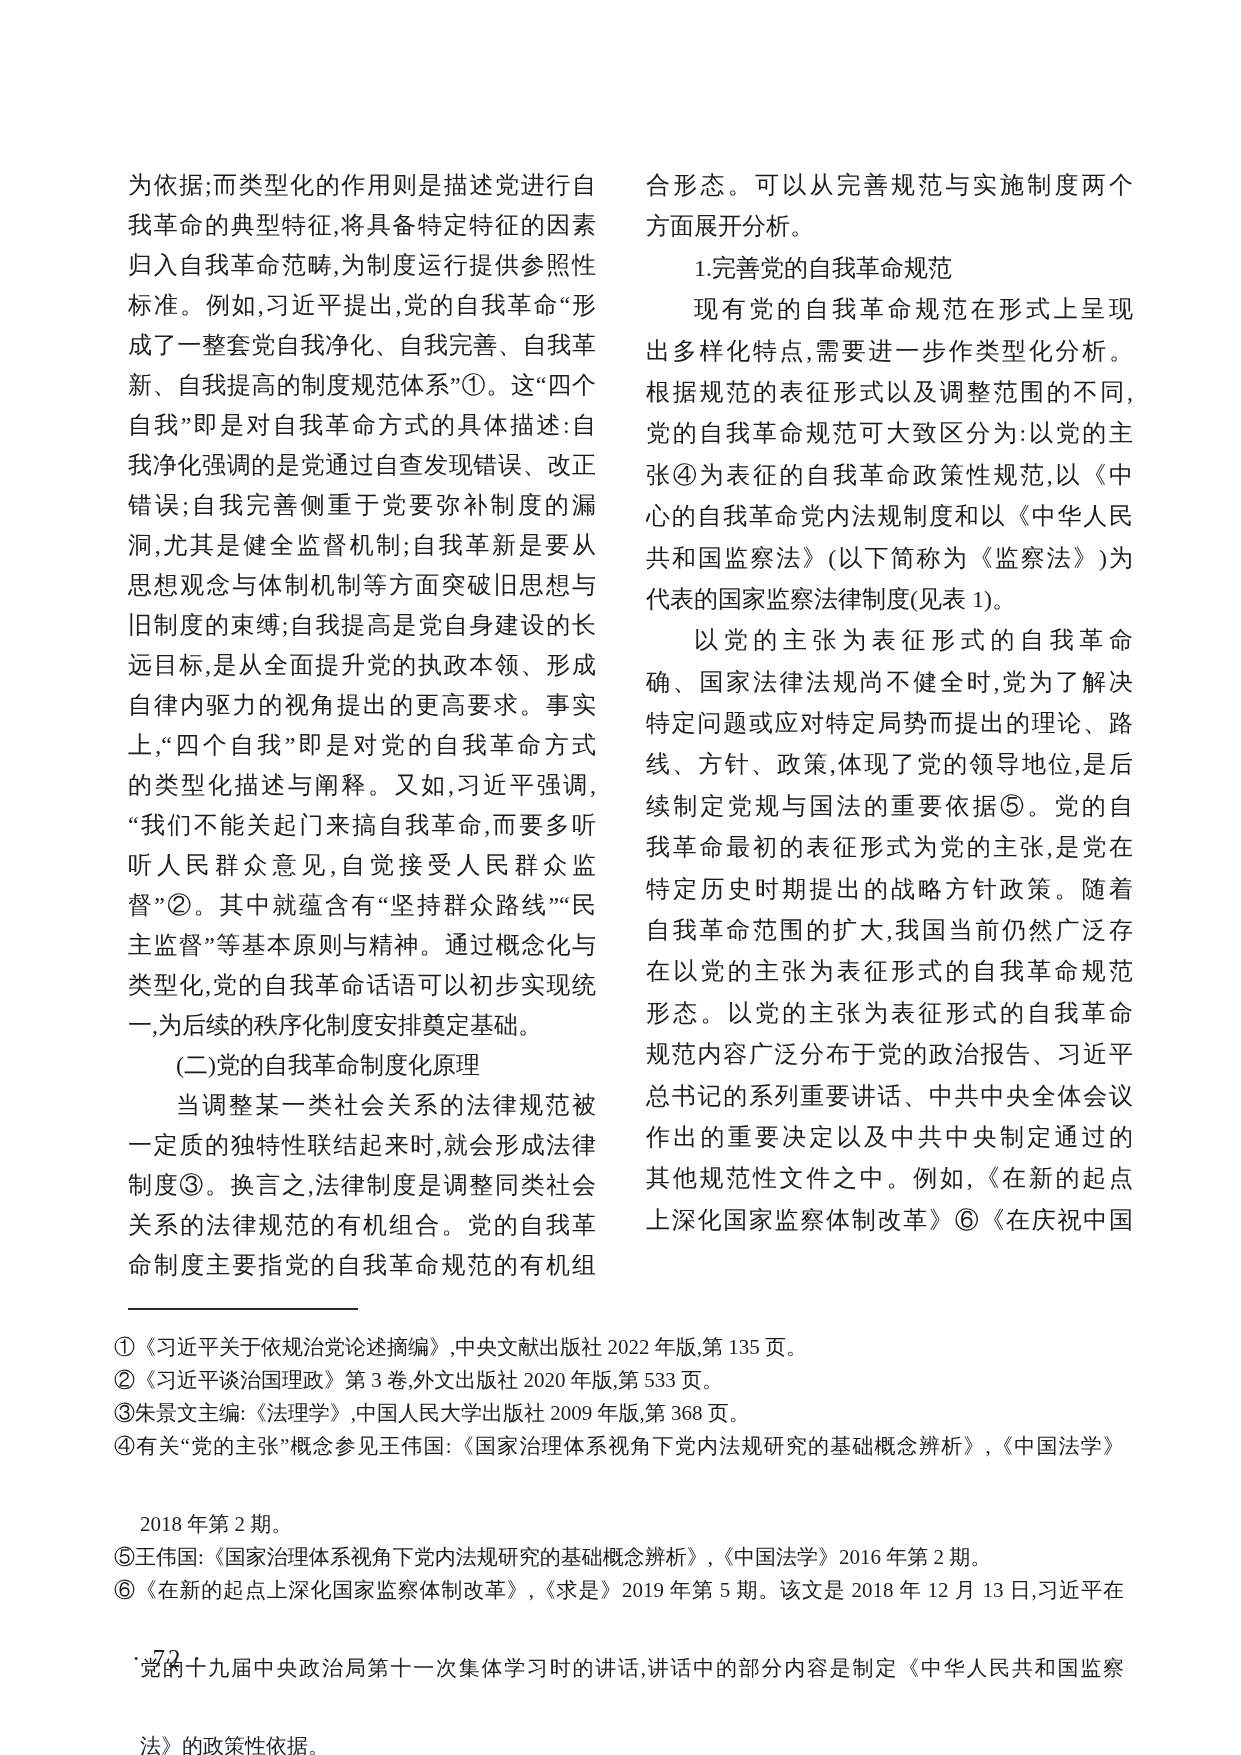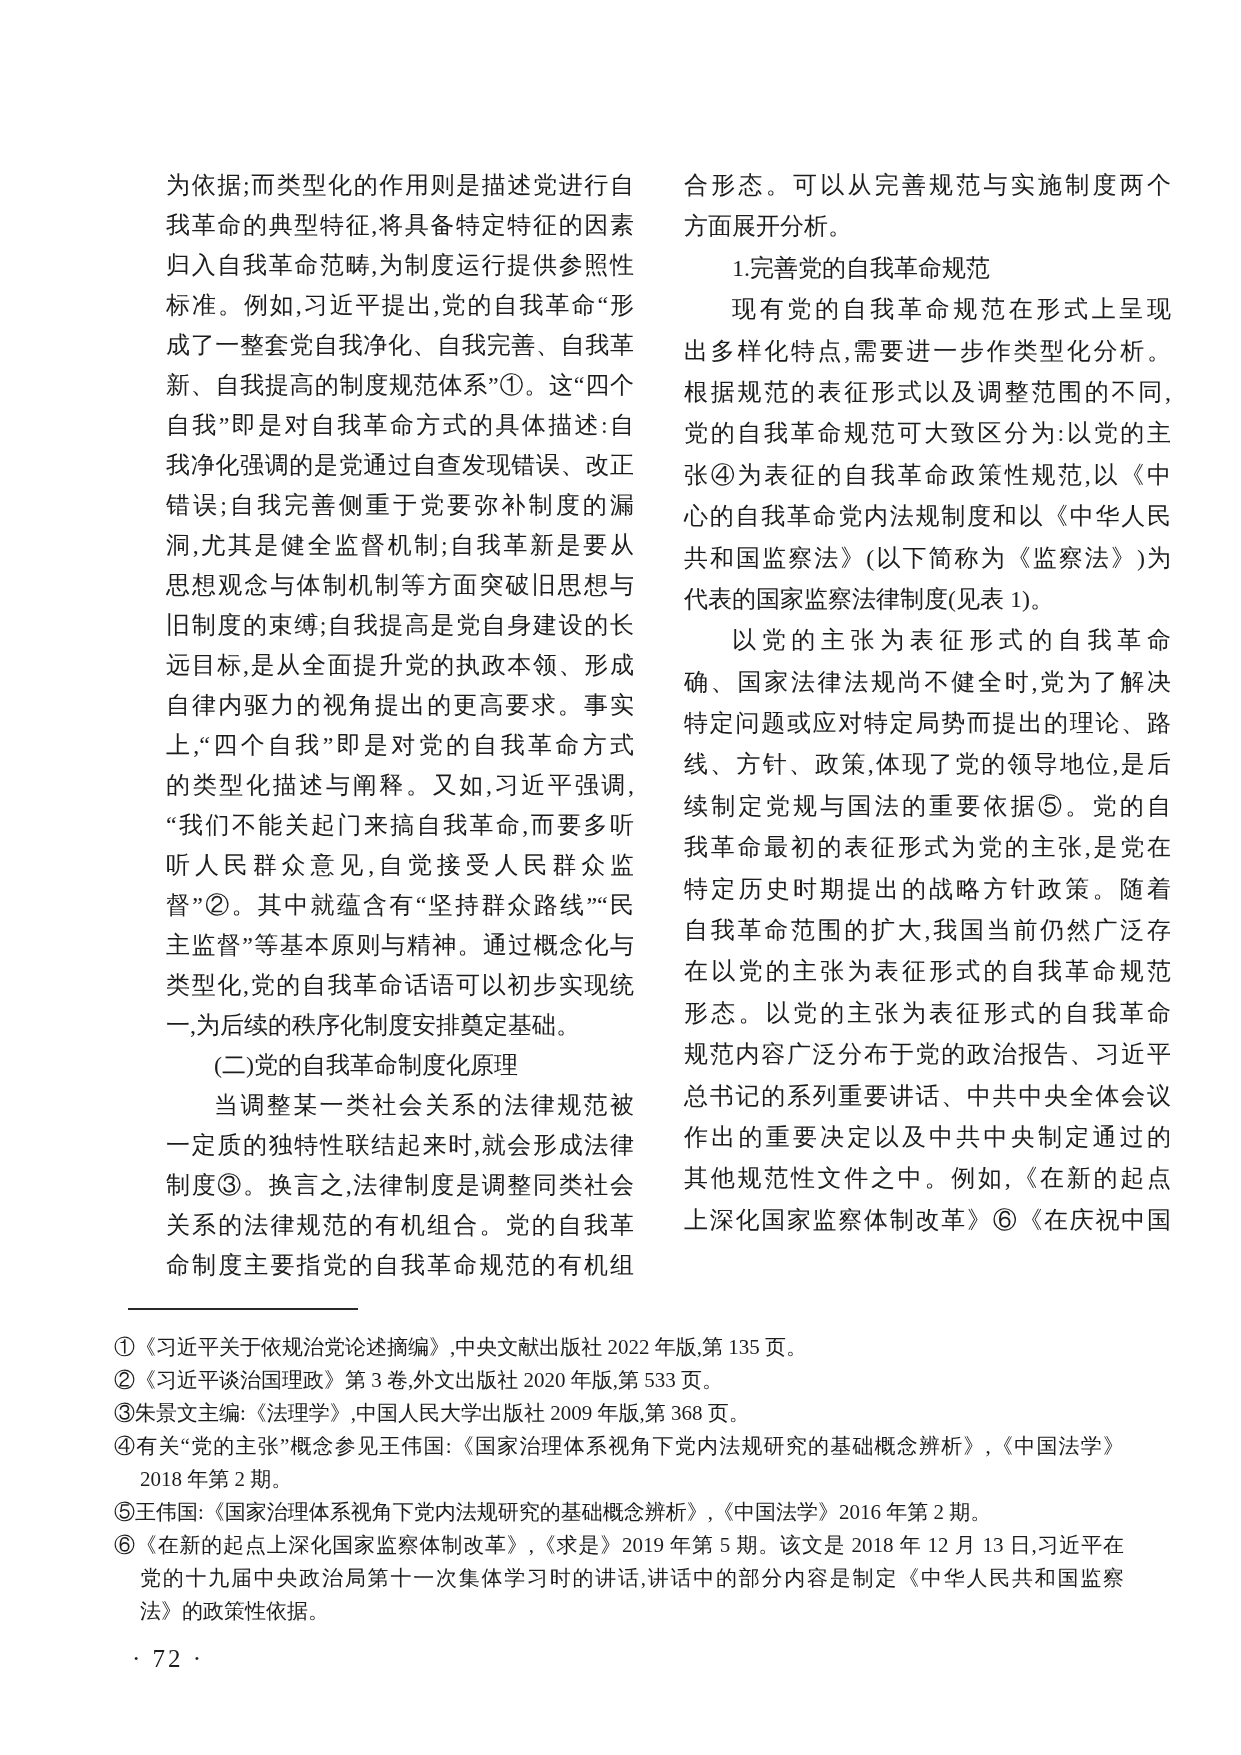--- a/index.html
+++ b/index.html
@@ -5,21 +5,21 @@
   html, body { margin: 0; padding: 0; background: #e8e8e8; }
   .page {
     position: relative;
     width: 1241px;
     height: 1755px;
     background: #ffffff;
     font-family: "Liberation Serif", "DejaVu Serif", serif;
     color: #1c1c1c;
     overflow: hidden;
   }
-  .col { position: absolute; top: 165px; margin-left: 38px; }
+  .col { position: absolute; top: 165px; }
   .col-left  { left: 128px; width: 468px; }
   .col-right { left: 646px; width: 487px; }
   .col .line {
     font-size: 24px;
     height: 40px;
     line-height: 40px;
     text-align: justify;
     text-align-last: justify;
     text-justify: inter-character;
     white-space: nowrap;
@@ -45,21 +45,21 @@
   .footnotes .line {
     font-size: 21px;
     height: 33px;
     line-height: 33px;
     text-align: justify;
     text-align-last: justify;
     text-justify: inter-character;
     white-space: nowrap;
   }
   .footnotes .line.end { text-align-last: left; }
-  .footnotes .line.cont { padding-left: 26px; }
+  .footnotes .line.cont { padding-left: 26px; margin-top: 45px; }
   .page-number {
     position: absolute;
     left: 132px;
     top: 1645px;
     font-size: 25px;
     letter-spacing: 3px;
     color: #1c1c1c;
   }
 </style>
 </head>

